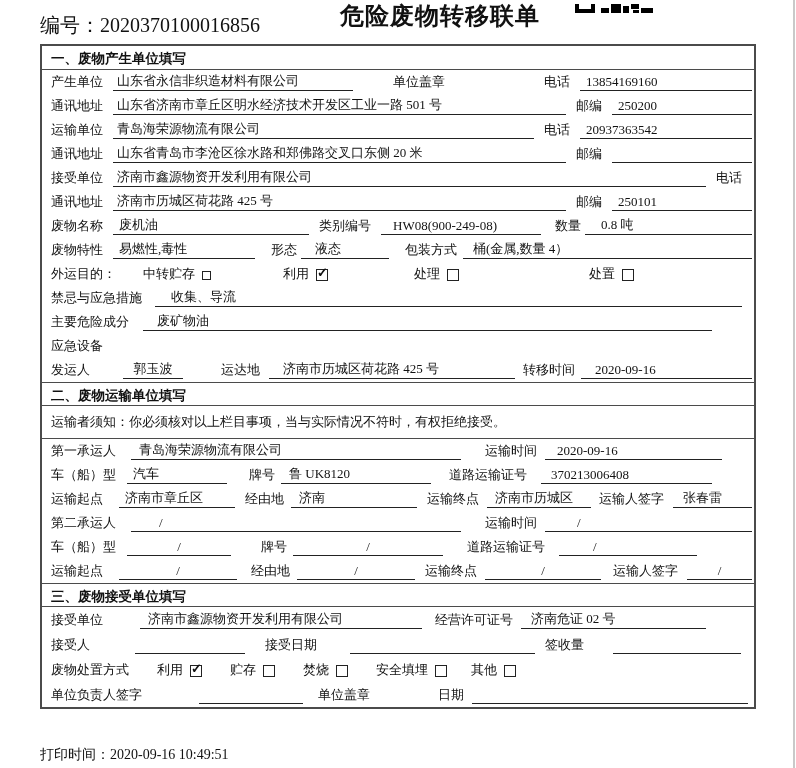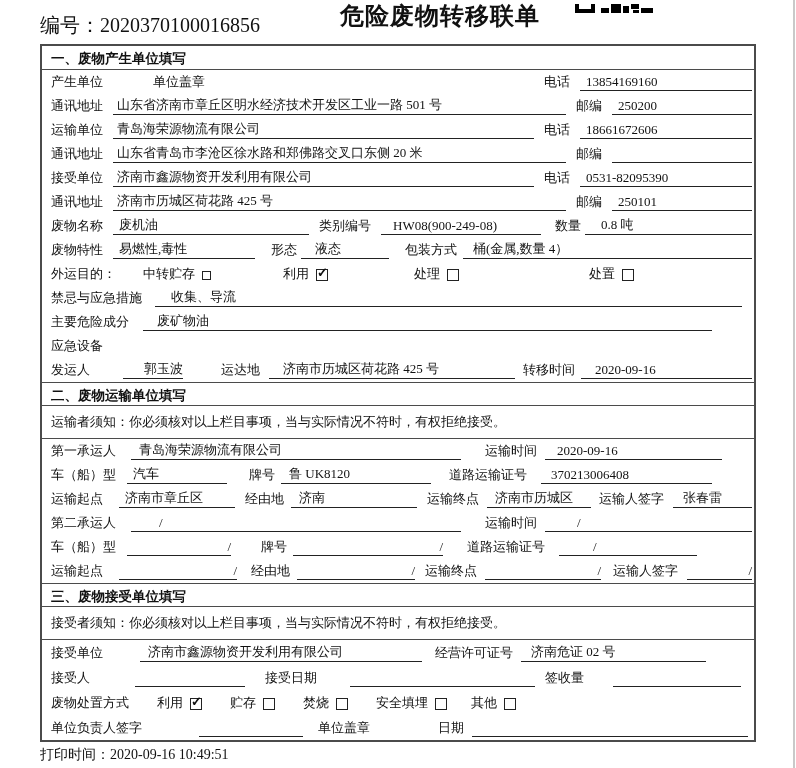--- a/index.html
+++ b/index.html
@@ -11,21 +11,21 @@
   .qr{position:absolute;left:575px;top:0}
   .form-table{position:absolute;left:40px;top:44px;width:716px;border:2px solid #4b4b4b;background:#fff}
   .sec{height:24px;font-weight:bold;font-size:13.5px;padding:4px 0 15px 9px;border-bottom:1.5px solid #4b4b4b}
   .sec.bt{border-top:1.5px solid #4b4b4b}
   .notice{height:33px;display:flex;align-items:center;padding-left:9px;font-size:13px;border-bottom:1.5px solid #4b4b4b;white-space:nowrap}
   .row{display:flex;align-items:flex-end;height:24px;padding:0 2px 3px 9px;font-size:13px}
   .row.h25{height:25px}
   .lbl{white-space:nowrap;flex:none}
   .v{white-space:nowrap;flex:none;min-height:17px}
   .u{border-bottom:1px solid #222}
-  .vc{text-align:right}
+  .vc{text-align:center}
   .fill{flex:1 1 auto}
   .cb{flex:none;width:12px;height:12px;border:1px solid #222;position:relative;margin:0 0 2px 7px;background:#fff}
   .cb.small{width:9px;height:9px;margin-bottom:3px}
   .cb.checked::after{content:"\2713";position:absolute;left:0;top:-5px;font-size:13px;font-weight:bold;color:#111}
   .footer{position:absolute;left:40px;top:746px;font-size:14px;white-space:nowrap}
 </style>
 </head>
 <body>
 
 <div class="page-edge"></div>
@@ -46,52 +46,52 @@
     <rect x="66" y="4" width="12" height="5" fill="#000"></rect>
   </svg>
 </div>
 
 <div class="form-table">
 
   <div class="sec">一、废物产生单位填写</div>
 
   <div class="row">
     <span class="lbl" style="width:62px">产生单位</span>
+    <span class="v u" style="width:240px;padding-left:4px">山东省永信非织造材料有限公司</span>
     <span class="lbl" style="margin-left:40px">单位盖章</span>
     <span class="fill"></span>
     <span class="lbl" style="width:36px">电话</span>
     <span class="v u" style="width:172px;padding-left:6px">13854169160</span>
   </div>
 
   <div class="row">
     <span class="lbl" style="width:62px">通讯地址</span>
     <span class="v u fill" style="padding-left:4px">山东省济南市章丘区明水经济技术开发区工业一路 501 号</span>
     <span class="lbl" style="margin-left:10px;width:36px">邮编</span>
     <span class="v u" style="width:140px;padding-left:6px">250200</span>
   </div>
 
   <div class="row">
     <span class="lbl" style="width:62px">运输单位</span>
     <span class="v u fill" style="padding-left:4px">青岛海荣源物流有限公司</span>
     <span class="lbl" style="margin-left:10px;width:36px">电话</span>
-    <span class="v u" style="width:172px;padding-left:6px">18661672606</span>
+    <span class="v u" style="width:172px;padding-left:6px">20937363542</span>
   </div>
 
   <div class="row">
     <span class="lbl" style="width:62px">通讯地址</span>
     <span class="v u fill" style="padding-left:4px">山东省青岛市李沧区徐水路和郑佛路交叉口东侧 20 米</span>
     <span class="lbl" style="margin-left:10px;width:36px">邮编</span>
     <span class="v u" style="width:140px;padding-left:6px"></span>
   </div>
 
   <div class="row">
     <span class="lbl" style="width:62px">接受单位</span>
     <span class="v u fill" style="padding-left:4px">济南市鑫源物资开发利用有限公司</span>
     <span class="lbl" style="margin-left:10px;width:36px">电话</span>
-    <span class="v u" style="width:172px;padding-left:6px">0531-82095390</span>
   </div>
 
   <div class="row">
     <span class="lbl" style="width:62px">通讯地址</span>
     <span class="v u fill" style="padding-left:4px">济南市历城区荷花路 425 号</span>
     <span class="lbl" style="margin-left:10px;width:36px">邮编</span>
     <span class="v u" style="width:140px;padding-left:6px">250101</span>
   </div>
 
   <div class="row">
@@ -198,21 +198,20 @@
     <span class="v u vc" style="width:118px;margin-left:8px">/</span>
     <span class="lbl" style="margin-left:14px;width:46px">经由地</span>
     <span class="v u vc" style="width:118px">/</span>
     <span class="lbl" style="margin-left:10px;width:60px">运输终点</span>
     <span class="v u vc" style="width:116px">/</span>
     <span class="lbl" style="margin-left:12px;width:74px">运输人签字</span>
     <span class="v u vc fill">/</span>
   </div>
 
   <div class="sec bt">三、废物接受单位填写</div>
-  <div class="notice">接受者须知：你必须核对以上栏目事项，当与实际情况不符时，有权拒绝接受。</div>
 
   <div class="row h25">
     <span class="lbl" style="width:56px">接受单位</span>
     <span class="v u" style="width:282px;padding-left:8px;margin-left:33px">济南市鑫源物资开发利用有限公司</span>
     <span class="lbl" style="margin-left:13px;width:86px">经营许可证号</span>
     <span class="v u" style="width:185px;padding-left:10px">济南危证 02 号</span>
     <span class="fill"></span>
   </div>
 
   <div class="row h25">

